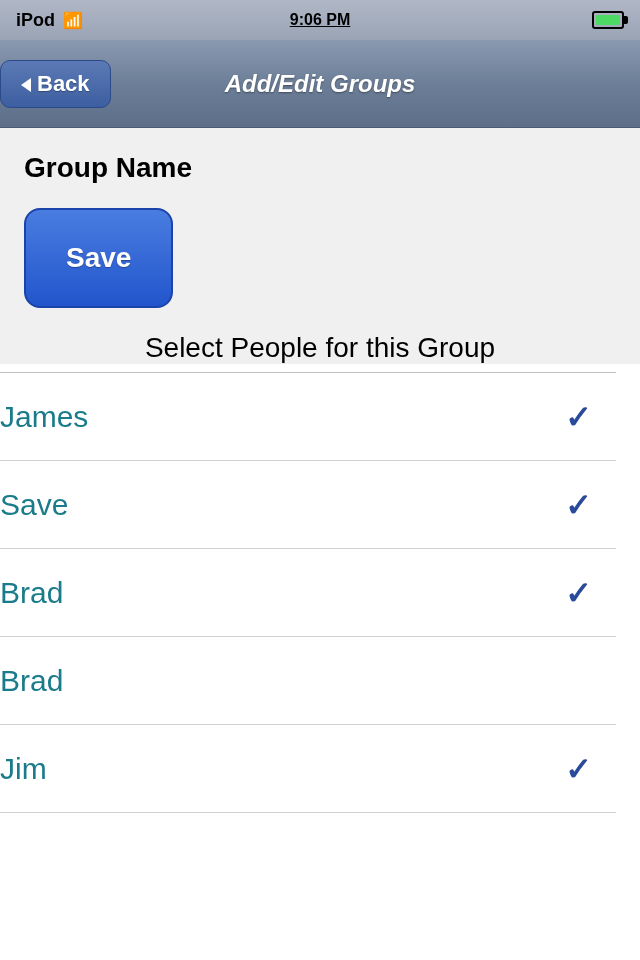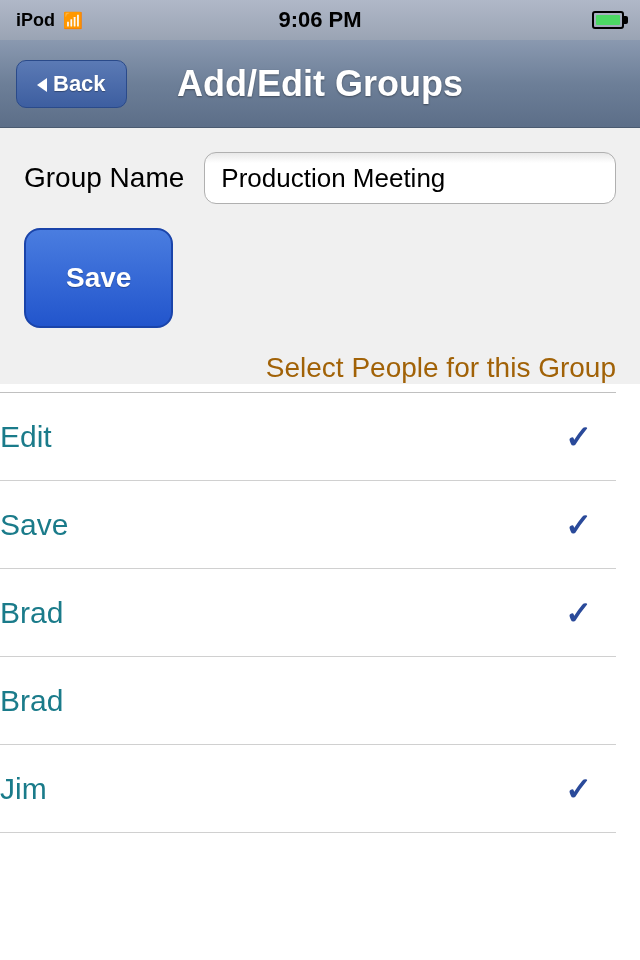--- a/index.html
+++ b/index.html
@@ -28,26 +28,27 @@
       align-items: center;
       gap: 8px;
       font-size: 18px;
       font-weight: 600;
       color: #000;
     }
     .wifi-icon {
       font-size: 16px;
     }
     .status-center {
-      font-size: 22px;
+      font-size: 16px;
       font-weight: 600;
       color: #000;
       position: absolute;
       left: 50%;
       transform: translateX(-50%);
+      text-decoration: underline;
     }
     .status-right {
       display: flex;
       align-items: center;
       gap: 4px;
     }
     .battery-icon {
       width: 32px;
       height: 18px;
       border: 2px solid #000;
@@ -80,28 +81,29 @@
       width: 640px;
       height: 88px;
       background: linear-gradient(180deg, #8a99b0 0%, #6d7f98 50%, #5c6e88 100%);
       display: flex;
       align-items: center;
       justify-content: center;
       position: relative;
       border-bottom: 1px solid #4a5a70;
     }
     .nav-title {
-      font-size: 36px;
+      font-size: 24px;
       font-weight: bold;
       color: #ffffff;
       text-shadow: 0 1px 2px rgba(0,0,0,0.4);
+      font-style: italic;
     }
     .back-button {
       position: absolute;
-      left: 16px;
+      left: 0;
       background: linear-gradient(180deg, #5b7ab5 0%, #3d5ea0 100%);
       border: 1px solid #2a4a8a;
       border-radius: 10px;
       padding: 10px 20px;
       color: #ffffff;
       font-size: 22px;
       font-weight: bold;
       cursor: pointer;
       text-shadow: 0 1px 1px rgba(0,0,0,0.3);
     }
@@ -126,21 +128,21 @@
 
     
     .group-name-row {
       display: flex;
       align-items: center;
       gap: 20px;
       margin-bottom: 24px;
     }
     .group-name-label {
       font-size: 28px;
-      font-weight: 400;
+      font-weight: 700;
       color: #000;
       white-space: nowrap;
     }
     .group-name-input {
       flex: 1;
       height: 52px;
       border: 1px solid #b0b0b0;
       border-radius: 12px;
       padding: 0 16px;
       font-size: 26px;
@@ -160,22 +162,22 @@
       font-size: 28px;
       font-weight: bold;
       cursor: pointer;
       text-shadow: 0 1px 1px rgba(0,0,0,0.3);
       margin-bottom: 24px;
     }
 
     
     .select-people-label {
       font-size: 28px;
-      color: #a16207;
-      text-align: right;
+      color: #000000;
+      text-align: center;
       margin-bottom: 8px;
     }
 
     
     .divider {
       width: 640px;
       height: 1px;
       background: #c0c0c0;
       margin-left: -24px;
     }
@@ -228,36 +230,35 @@
 <div class="nav-bar">
   <button class="back-button">Back</button>
   <span class="nav-title">Add/Edit Groups</span>
 </div>
 
 <div class="main-content">
 
   
   <div class="group-name-row">
     <label class="group-name-label">Group Name</label>
-    <input class="group-name-input" type="text" value="Production Meeting" style="">
   </div>
 
   
   <button class="save-button">Save</button>
 
   
   <div class="select-people-label">Select People for this Group</div>
 
 </div>
 
 <div class="divider"></div>
 
 <div class="people-list" id="people-list">
 <div class="person-row">
-      <span class="person-name">Edit</span>
+      <span class="person-name">James</span>
       <span class="checkmark">✓</span>
     </div>
     <div class="person-row">
       <span class="person-name">Save</span>
       <span class="checkmark">✓</span>
     </div>
     <div class="person-row">
       <span class="person-name">Brad</span>
       <span class="checkmark">✓</span>
     </div>

